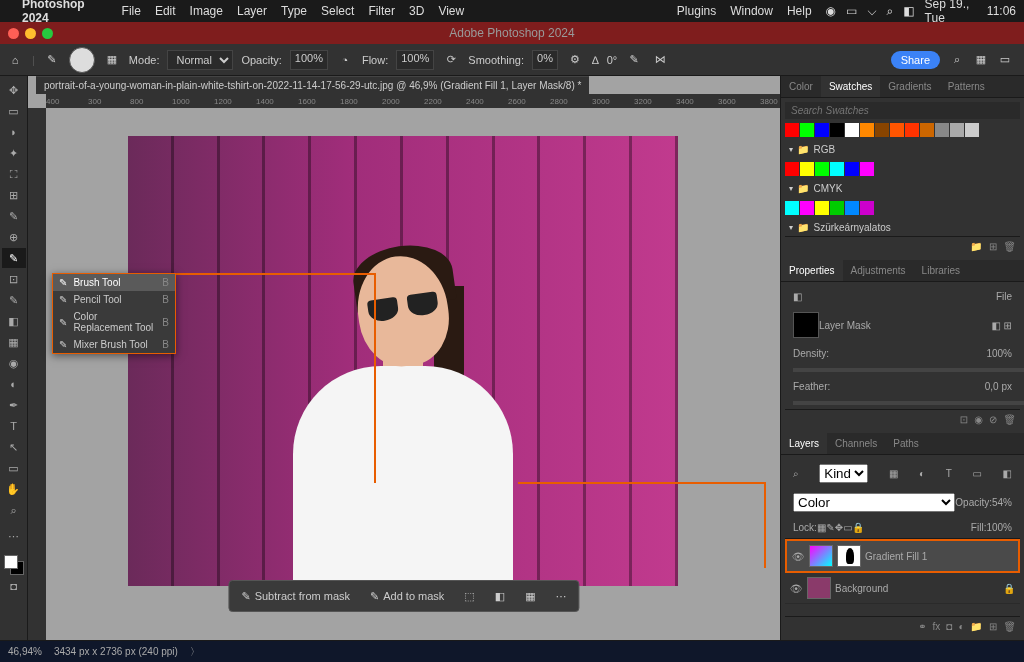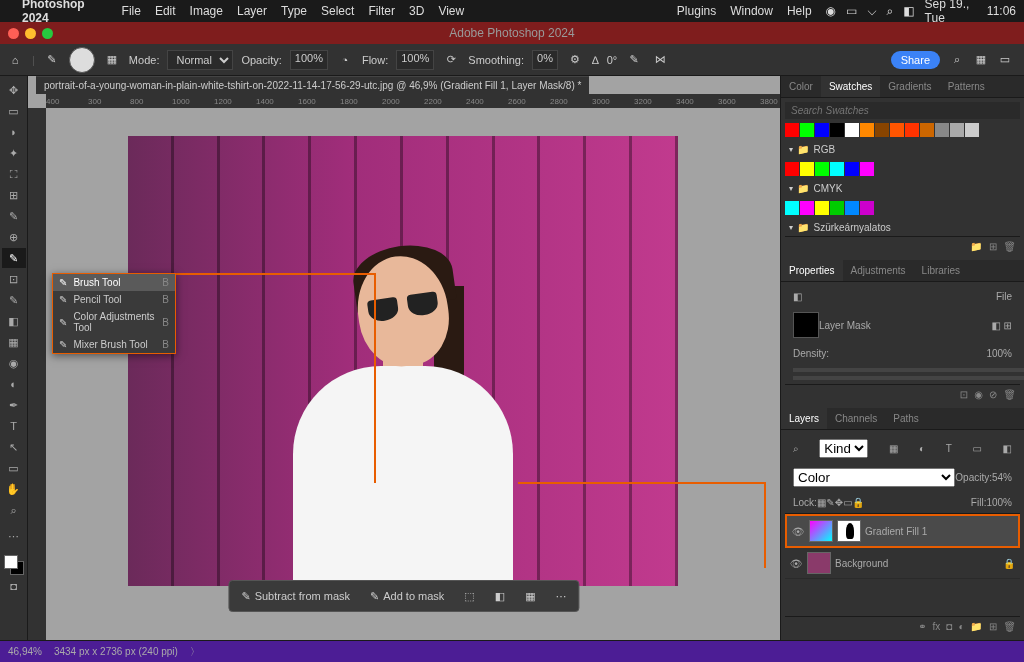--- a/index.html
+++ b/index.html
@@ -61,21 +61,21 @@
 .proprow .thumb{width:26px;height:26px;background:#000;border:1px solid #555}
 .slider{width:100%;height:4px;background:#444;margin:4px 8px;position:relative}
 .layers-list{border-top:1px solid #1a1a1a}
 .layer{display:flex;align-items:center;padding:4px;gap:4px;border-bottom:1px solid #2a2a2a}
 .layer.sel{background:#4a4a4a;border:2px solid #e85d00}
 .layer .eye{width:14px;text-align:center}
 .layer .thumb{width:24px;height:22px;border:1px solid #666}
 .layer .mask{width:24px;height:22px;border:1px solid #666;background:#fff;position:relative}
 .layer .mask::after{content:'';position:absolute;top:2px;left:8px;width:8px;height:16px;background:#000;border-radius:50% 50% 30% 30%}
 .layer-footer{display:flex;justify-content:flex-end;padding:4px;gap:6px;color:#888;font-size:10px;border-top:1px solid #1a1a1a;margin-top:auto}
-.statusbar{height:22px;background:#4c1d95;display:flex;align-items:center;padding:0 8px;font-size:10px;color:#aaa;gap:12px;border-top:1px solid #1a1a1a}
+.statusbar{height:22px;background:#0f172a;display:flex;align-items:center;padding:0 8px;font-size:10px;color:#aaa;gap:12px;border-top:1px solid #1a1a1a}
 .optbar-right{display:flex;gap:6px;align-items:center;margin-right:4px}
 </style>
 </head>
 <body>
 
 <div class="menubar">
   <span></span>
   <span class="app">Photoshop 2024</span>
   <span>File</span>
   <span>Edit</span>
@@ -232,21 +232,21 @@
           <span>Brush Tool</span>
           <span class="key">B</span>
         </div>
       <div class="row">
           <span>✎</span>
           <span>Pencil Tool</span>
           <span class="key">B</span>
         </div>
       <div class="row">
           <span>✎</span>
-          <span>Color Adjustments Tool</span>
+          <span>Color Replacement Tool</span>
           <span class="key">B</span>
         </div>
       <div class="row">
           <span>✎</span>
           <span>Mixer Brush Tool</span>
           <span class="key">B</span>
         </div>
     </div>
 
     <div class="callout" style="top:197px;left:148px;width:200px;height:0;border-width:2px 0 0 0"></div>
@@ -333,20 +333,24 @@
       <div class="proprow">
           <div class="thumb mask"></div>
           <span>Layer Mask</span>
           <span style="margin-left:auto">◧ ⊞</span>
         </div>
       <div class="proprow">
           <span>Density:</span>
           <span>100%</span>
         </div>
       <div class="slider"></div>
+      <div class="proprow">
+          <span>Feather:</span>
+          <span>0,0 px</span>
+        </div>
       <div class="slider"></div>
       <div class="layer-footer">
           <span>⊡</span>
           <span>◉</span>
           <span>⊘</span>
           <span>🗑</span>
         </div>
     </div>
 
     <div class="panel-tabs">

